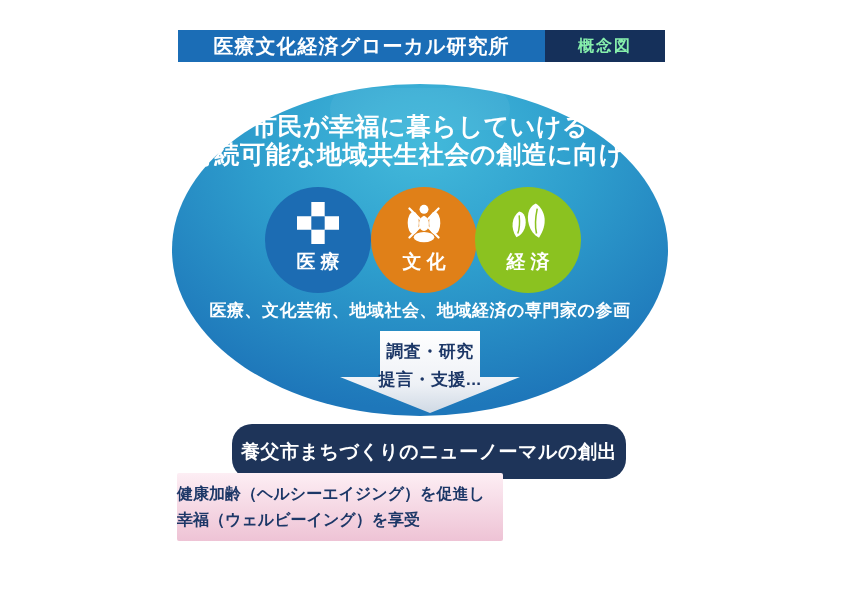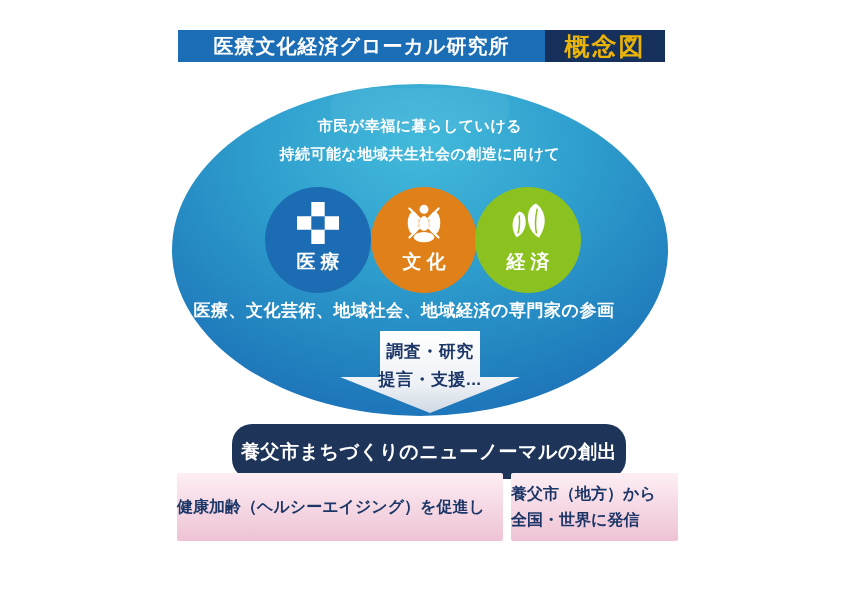--- a/index.html
+++ b/index.html
@@ -10,54 +10,54 @@
   }
   
   .header{position:absolute;left:178px;top:30px;width:526px;height:32px;display:flex;}
   .header-title{
     width:367px;height:100%;background:var(--header-blue,#1b6db6);
     color:#fff;font-size:20px;letter-spacing:1px;
     display:flex;align-items:center;justify-content:center;
   }
   .header-badge{
     width:120px;height:100%;background:var(--header-navy,#15305a);
-    color:#eab308;font-size:25px;letter-spacing:2px;
+    color:#86efac;font-size:16px;letter-spacing:2px;
     display:flex;align-items:center;justify-content:center;
   }
   
   .ellipse{
     position:absolute;left:172px;top:84px;width:496px;height:332px;border-radius:50%;
     background:radial-gradient(ellipse 70% 80% at 50% 18%,
       var(--ellipse-top,#43badb) 0%,
       var(--ellipse-mid,#2e9ecd) 48%,
       var(--ellipse-bottom,#1e77ba) 100%);
   }
   .ellipse::after{
     content:"";position:absolute;left:158px;top:4px;width:180px;height:42px;
     background:rgba(255,255,255,0.05);border-radius:21px;
   }
   .vision-text{
     position:absolute;left:172px;top:112px;width:496px;text-align:center;
-    color:#ffffff;font-size:15px;line-height:28px;letter-spacing:0.5px;
+    color:#ffffff;font-size:25px;line-height:28px;letter-spacing:0.5px;
   }
   
   .circle{
     position:absolute;top:187px;width:106px;height:106px;border-radius:50%;
     display:flex;flex-direction:column;align-items:center;
   }
   .circle-medical{left:265px;background:var(--medical-blue,#1c6cb3);}
   .circle-culture{left:371px;background:var(--culture-orange,#e08018);}
   .circle-economy{left:475px;background:var(--economy-green,#8bc220);}
   .cicon{margin-top:11px;height:50px;display:flex;align-items:center;justify-content:center;}
   .clabel{
     color:#fff;font-size:19px;letter-spacing:5px;padding-left:5px;margin-top:1px;
     white-space:nowrap;
   }
   .participation{
-    position:absolute;left:156px;top:299px;width:496px;text-align:center;
+    position:absolute;left:172px;top:299px;width:496px;text-align:center;
     color:#ffffff;font-size:17px;letter-spacing:0.5px;
   }
   
   .arrow-wrap{position:absolute;left:338px;top:331px;width:184px;height:84px;}
   .arrow-wrap svg{position:absolute;left:0;top:0;}
   .arrow-text{
     position:absolute;left:0;top:7px;width:184px;text-align:center;
     color:var(--text-navy,#1c3767);font-size:17px;line-height:28px;letter-spacing:0.5px;
   }
   
@@ -148,19 +148,16 @@
     <div class="arrow-text">
       <div>調査・研究</div>
       <div>提言・支援...</div>
     </div>
   </div>
 
   <div class="pill">養父市まちづくりのニューノーマルの創出</div>
 
   <div class="pinkbox pinkbox-left">
     <div>健康加齢（ヘルシーエイジング）を促進し</div>
-  </div>
-  <div class="pinkbox pinkbox-right">
-    <div>養父市（地方）から</div>
-    <div>全国・世界に発信</div>
+    <div>幸福（ウェルビーイング）を享受</div>
   </div>
 
 </div>
 
 </body></html>

